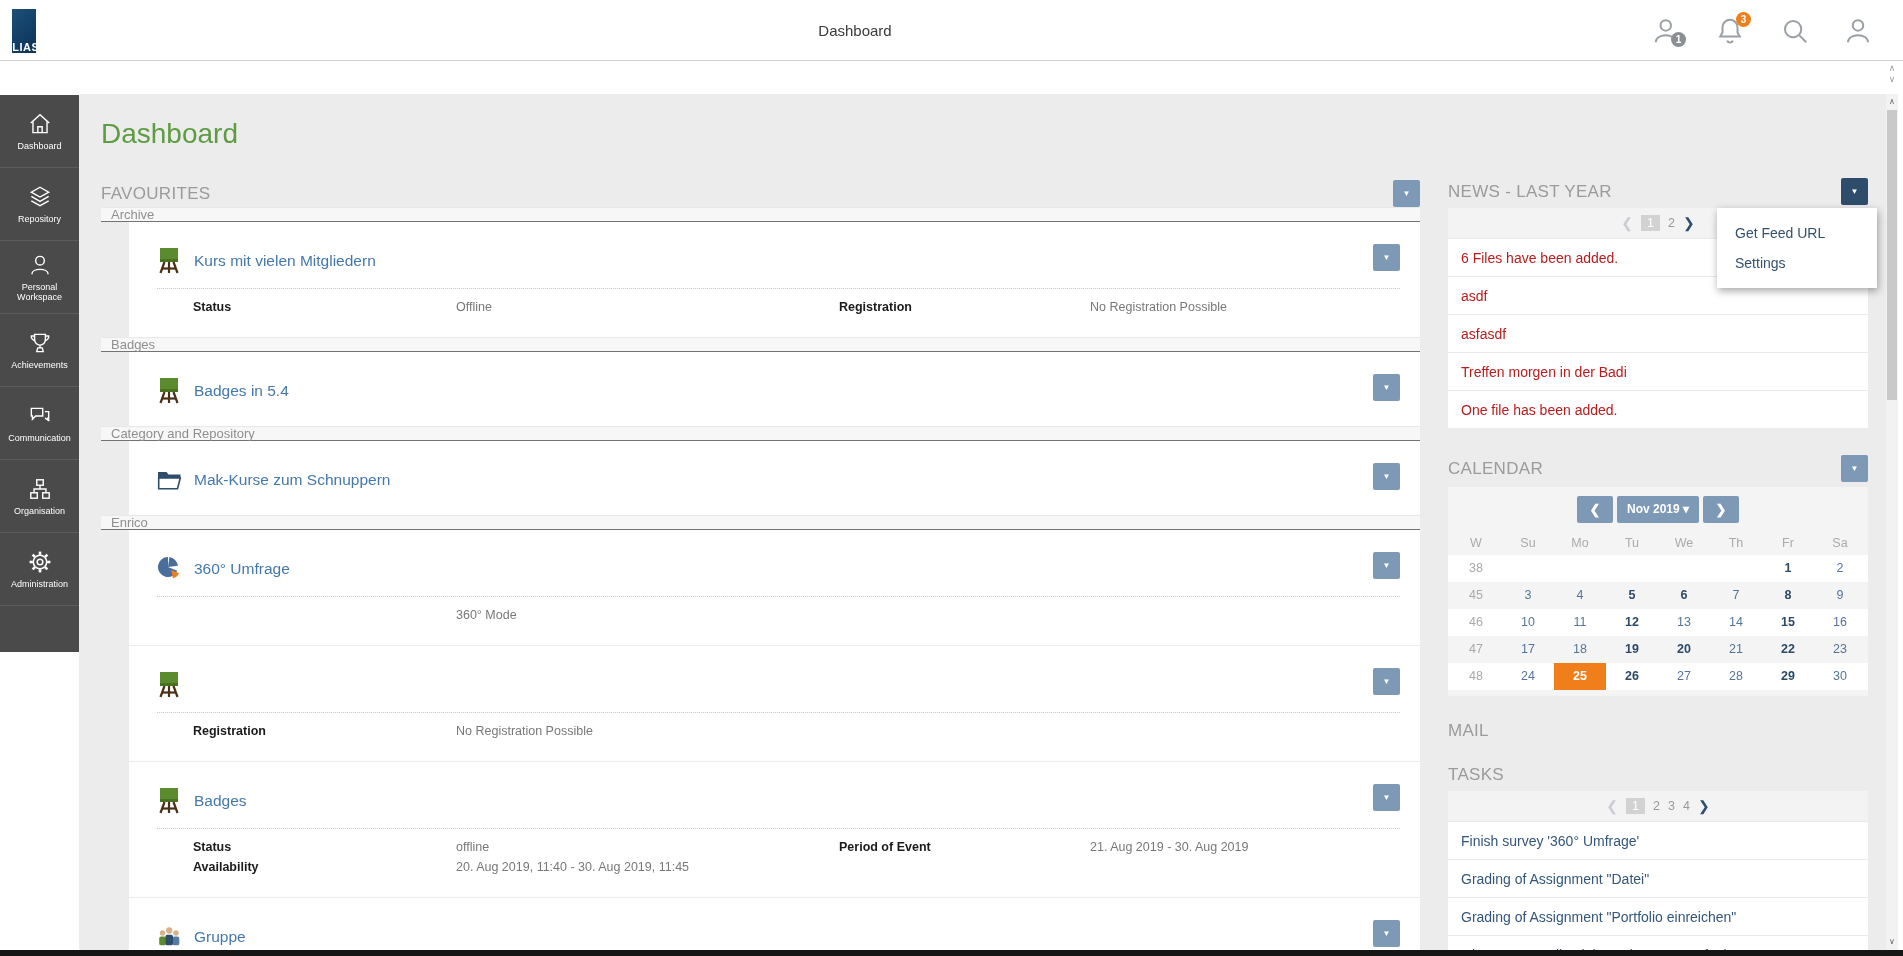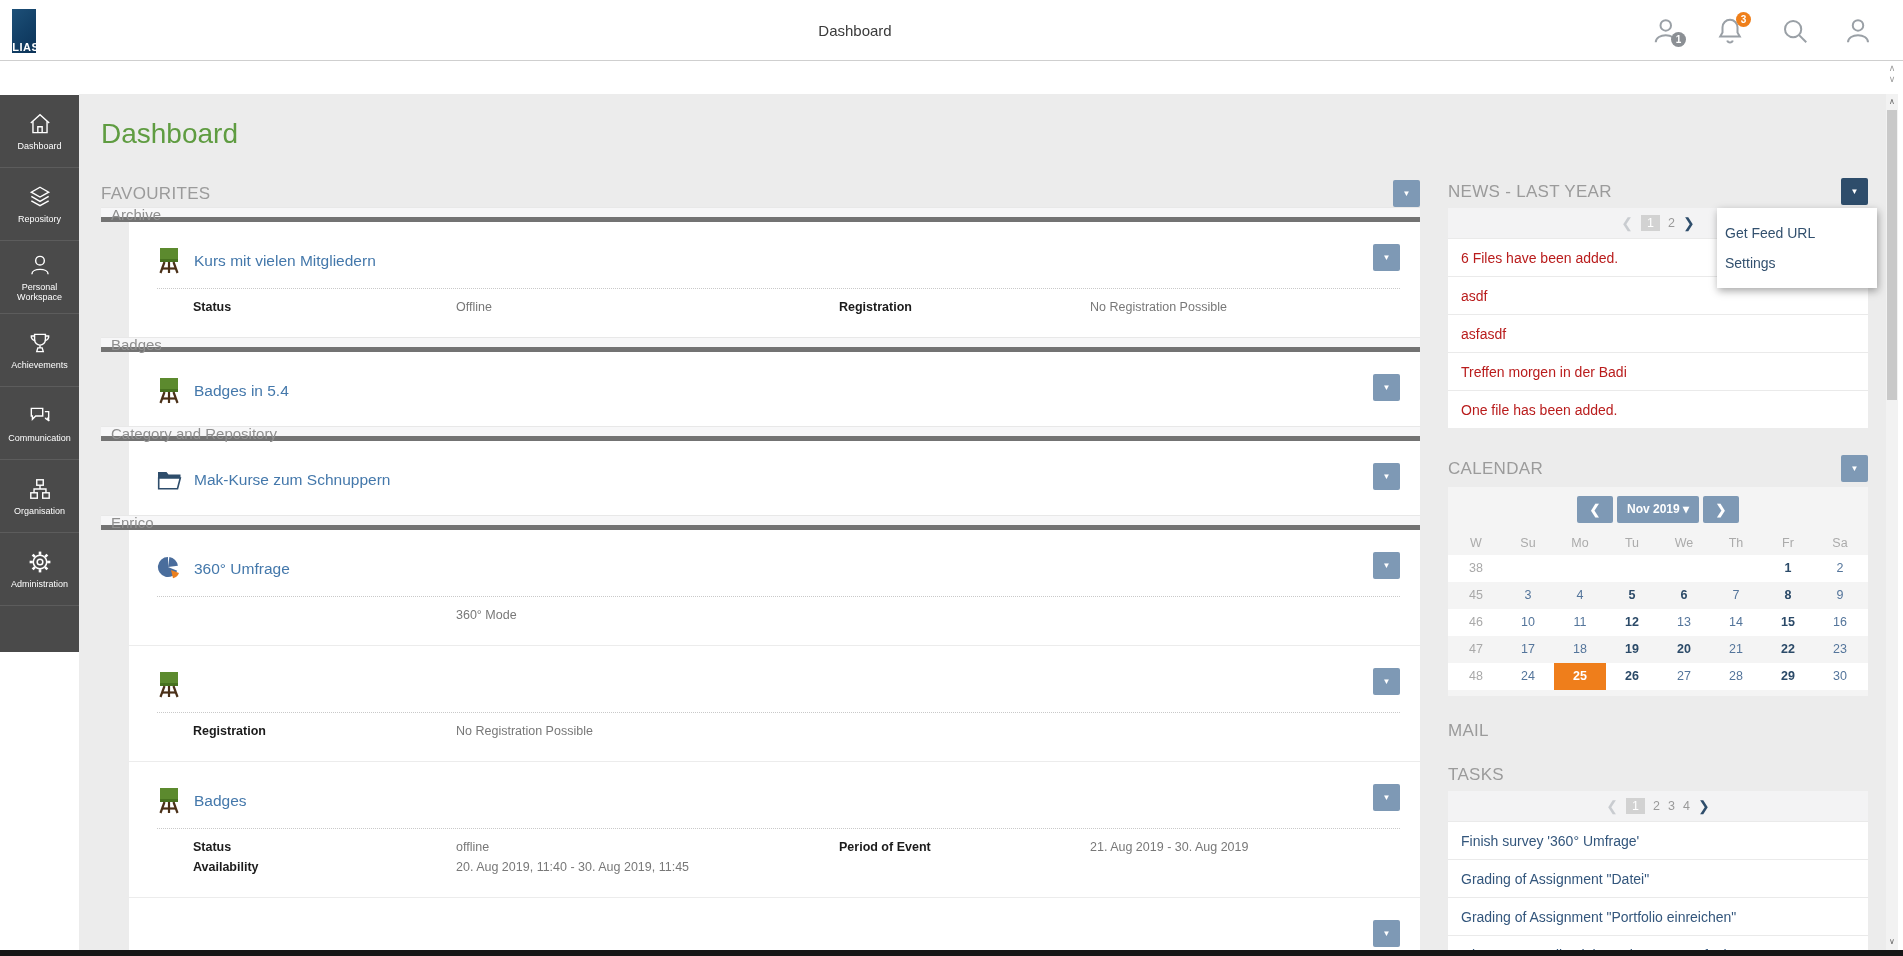--- a/index.html
+++ b/index.html
@@ -49,21 +49,21 @@
 
   .panel-head { display:flex; justify-content:space-between; align-items:center; height:27px;gap:41px; }
   .panel-title { color:#9b9b9b; font-size:17px; letter-spacing:.3px; }
   .dd-btn { width:27px; height:27px; background:#7e99b5; border:none; border-radius:2px;
     color:#fff; font-size:8px; display:flex; align-items:center; justify-content:center; cursor:pointer; }
   .dd-btn.active { background:#2e4d6b; }
 
   
   .main-col .panel-head { margin-top:29px; }
   .group-bar { height:15px; line-height:13px; background:#f7f7f8; border-top:1px solid #e8e8e8;
-    border-bottom:5px solid #737373; color:#8f8f8f; font-size:15px; padding-left:10px; }
+    border-bottom:1px solid #737373; color:#8f8f8f; font-size:13px; padding-left:10px; }
   .group-items { background:#fff;margin-left:28px; }
   .group:last-child .group-items { min-height:420px; }
   .item { position:relative; padding:24px 20px 20px 28px; }
   .group-items .item + .item { border-top:1px solid #ececec; }
   .item-head { display:flex; align-items:center; gap:12px; height:30px; }
   .obj-icon { width:25px; height:28px; flex:0 0 auto; }
   .item-title { color:#4478ab; font-size:15.5px; text-decoration:none; cursor:pointer; }
   .item .dd-btn { position:absolute; right:20px; top:22px; }
   .dotted { border-bottom:1px dotted #c9c9c9; margin:12px 0 8px 0; }
   .props { margin-left:36px; display:grid; grid-template-columns:263px 383px 251px auto;
@@ -79,21 +79,21 @@
   .pg-next { color:#2e4d6b; font-weight:bold; font-size:14px; cursor:pointer; }
   .pg-num { color:#9a9a9a; font-size:12.5px; cursor:pointer; }
   .pg-num.active { background:#d2d2d2; color:#fff; padding:1px 6px; }
   .list-row { height:38px; line-height:38px; padding-left:13px; border-top:1px solid #eaeaea;
     font-size:14px; color:#b91c1c; background:#fff; white-space:nowrap; overflow:hidden; cursor:pointer; }
   .tasks .list-row { color:#33567c; }
 
   
   .ctx-menu { position:absolute; left:269px; top:114px; width:160px; background:#fff;
     box-shadow:1px 3px 8px rgba(0,0,0,.35); padding:10px 0; z-index:40; }
-  .ctx-item { font-size:14px; color:#32506e; padding:7px 8px; cursor:pointer; white-space:nowrap; }
+  .ctx-item { font-size:14px; color:#32506e; padding:7px 18px; cursor:pointer; white-space:nowrap; }
 
   
   .panel-head.cal-head { margin-top:27px; }
   .cal { margin-top:5px; background:#f4f4f4; padding-bottom:6px; }
   .cal-nav { height:44px; display:flex; align-items:center; justify-content:center; gap:4px; }
   .cal-btn { height:27px; background:#7e99b5; color:#fff; border:none; border-radius:2px;
     font-size:12px; font-weight:bold; padding:0 10px; cursor:pointer; }
   .cal-btn.arrow { width:36px; font-size:13px; }
   .cal-row { display:grid; grid-template-columns:repeat(8,52px); height:27px; line-height:27px;
     text-align:center; font-size:12.5px; padding-left:2px; }
@@ -366,20 +366,31 @@
                   <span class="prop-value">offline</span>
                   <span class="prop-label">Period of Event</span>
                   <span class="prop-value">21. Aug 2019 - 30. Aug 2019</span>
                   <span class="prop-label">Availability</span>
                   <span class="prop-value">20. Aug 2019, 11:40 - 30. Aug 2019, 11:45</span>
                   <span class="prop-label"></span>
                   <span class="prop-value"></span>
                 </div>
               </div>
               <div class="item">
+                <div class="item-head">
+        <span class="obj-icon"><svg viewBox="0 0 27 25" width="100%" height="100%">
+                      <circle cx="6" cy="8.2" r="3" fill="#d8b08a"></circle>
+                      <rect x="2.4" y="12" width="7.2" height="9.5" rx="2" fill="#5c8a2e"></rect>
+                      <circle cx="20.5" cy="8.2" r="3" fill="#d8b08a"></circle>
+                      <rect x="16.9" y="12" width="7.2" height="9.5" rx="2" fill="#567ba3"></rect>
+                      <circle cx="13.2" cy="5.5" r="3.4" fill="#d8b08a"></circle>
+                      <rect x="9.1" y="10" width="8.2" height="11.5" rx="2" fill="#2e4d6b"></rect>
+                    </svg></span>
+        <a class="item-title">Gruppe</a>
+      </div>
       <button class="dd-btn">▼</button>
               </div>
             </div>
           </div>
         </div>
     </div>
 
     <div class="right-col">
 
       <div class="panel-head news-head">

